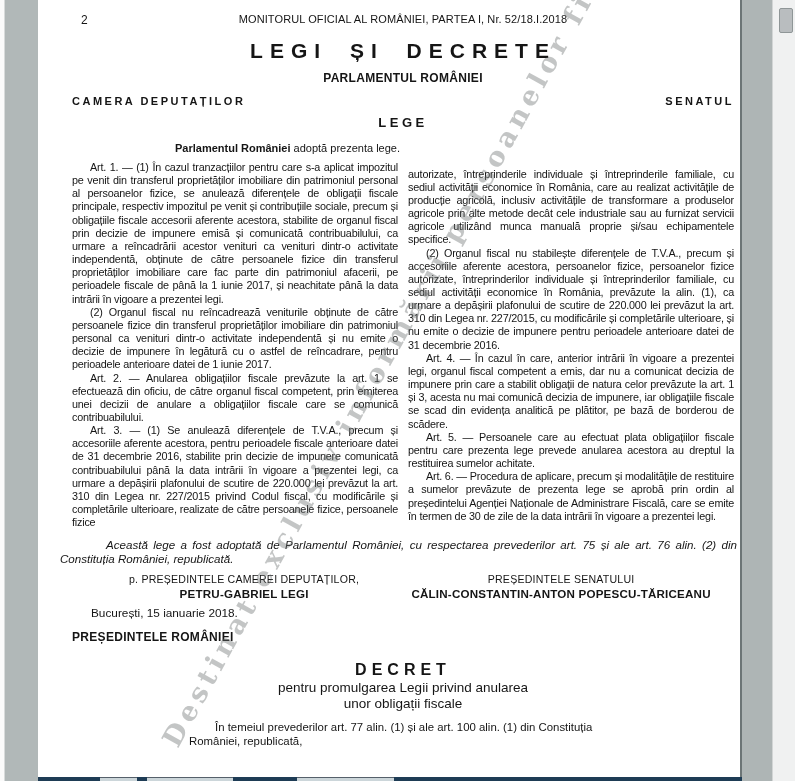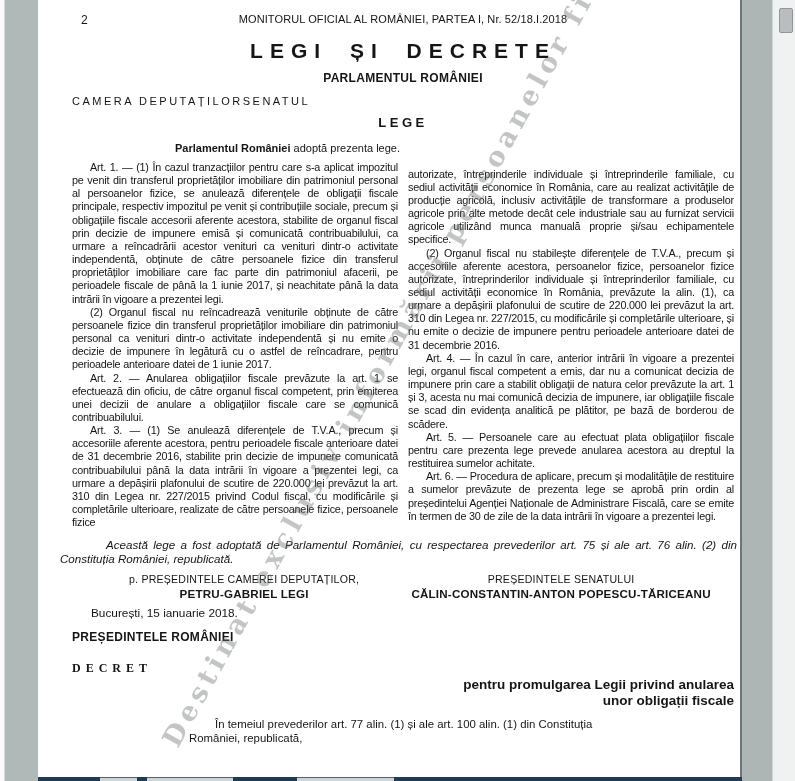--- a/index.html
+++ b/index.html
@@ -34,21 +34,21 @@
     font-family:"DejaVu Serif", serif;font-weight:bold;font-size:27px;letter-spacing:5px;
     color:rgba(104,110,110,0.40);white-space:nowrap;z-index:6;pointer-events:none;
   }
 
   .header-row{position:relative;margin-top:13px;height:14px;}
   .page-number{position:absolute;left:9px;top:0;font-size:12px;}
   .running-header{position:absolute;left:0;right:0;text-align:center;font-size:11px;letter-spacing:0.1px;}
 
   .main-title{margin-top:12px;text-align:center;font-size:21px;font-weight:bold;letter-spacing:7px;word-spacing:10px;}
   .parliament{margin-top:8px;text-align:center;font-size:12px;font-weight:bold;letter-spacing:0.3px;}
-  .chambers{margin-top:10px;display:flex;justify-content:flex-start;font-size:11px;font-weight:normal;letter-spacing:2.5px;}
+  .chambers{margin-top:10px;display:flex;justify-content:space-between;font-size:11px;font-weight:bold;letter-spacing:2.5px;}
   .law-type{margin-top:8px;text-align:center;font-size:13px;font-weight:bold;letter-spacing:3.5px;}
   .law-subtitle{margin-top:2px;text-align:center;font-size:13.5px;font-weight:bold;}
 
   .lead-line{margin-top:12px;width:328px;text-indent:18px;font-size:11px;line-height:13.2px;text-align:right;}
   .lead-line b{font-weight:bold;}
 
   .cols{margin-top:1px;display:flex;gap:10px;min-height:378px;align-items:center;}
   .col{flex:1;min-width:0;}
   .para{
     text-align:justify;text-indent:18px;
@@ -68,22 +68,22 @@
   .sig-left{width:300px;margin-left:28px;}
   .sig-right{width:360px;margin-left:auto;}
   .sig-role{font-size:10.6px;letter-spacing:0.2px;}
   .sig-name{font-size:11.6px;font-weight:bold;margin-top:2px;letter-spacing:0.2px;}
 
   .place-date{margin-top:6px;margin-left:19px;font-size:11.8px;line-height:15px;}
   .act-number{margin-left:29px;font-size:11.8px;line-height:15px;}
 
   .president-line{margin-top:9px;font-size:12px;font-weight:bold;letter-spacing:0.3px;}
 
-  .decree-title{margin-top:17px;text-align:left;font-size:12px;font-weight:bold;letter-spacing:5px;font-family:Liberation Serif, serif;}
-  .decree-sub{margin-top:1px;text-align:right;font-size:13.5px;font-weight:bold;line-height:15.5px;}
+  .decree-title{margin-top:17px;text-align:center;font-size:16px;font-weight:bold;letter-spacing:5px;}
+  .decree-sub{margin-top:1px;text-align:center;font-size:13.5px;font-weight:normal;line-height:15.5px;}
   .decree-preamble{
     margin-top:8px;margin-left:117px;width:436px;
     font-size:11.4px;line-height:14px;text-indent:26px;text-align:left;
   }
 
   
   .bottom-bar{position:absolute;left:38px;bottom:0;width:704px;height:4px;background:#1e3c55;z-index:8;}
   .bottom-seg{position:absolute;top:0;height:3px;background:#ccd6da;border-top:1px solid #55606a;}
   .seg1{left:62px;width:37px;}
   .seg2{left:109px;width:86px;}

